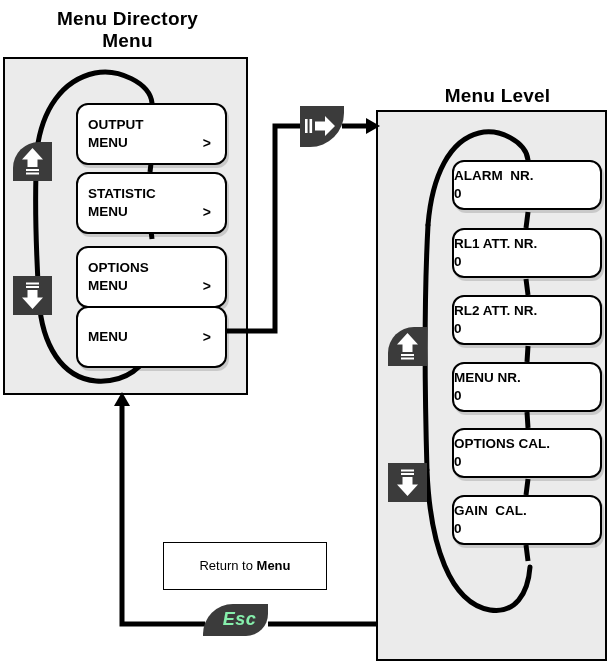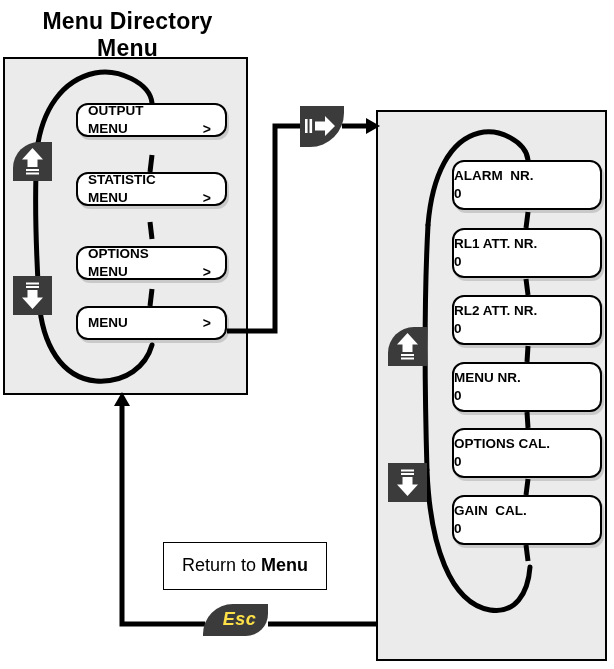--- a/index.html
+++ b/index.html
@@ -15,21 +15,21 @@
     width: 614px;
     height: 669px;
     background: #ffffff;
     overflow: hidden;
   }
 
   
   .panel-title {
     position: absolute;
     font-weight: bold;
-    font-size: 23px;
+    font-size: 19px;
     color: #000;
     text-align: center;
     line-height: 1.18;
     letter-spacing: 0.2px;
   }
   #title-menu-directory { left: 20px; top: 8px; width: 215px; }
   #title-menu-level     { left: 390px; top: 85px; width: 215px; }
 
   
   .panel {
@@ -56,21 +56,21 @@
   }
   .menu-box .line {
     font-weight: bold;
     font-size: 13.5px;
     color: #000;
     white-space: pre;
     line-height: 1.35;
   }
 
   
-  .dir-box { width: 151px; height: 34px; left: 76px; padding: 0 10px; }
+  .dir-box { width: 151px; height: 62px; left: 76px; padding: 0 10px; }
   .dir-box .row {
     display: flex;
     align-items: center;
     justify-content: space-between;
   }
   .dir-box .chev {
     font-weight: bold;
     font-size: 14px;
     color: #000;
     padding-right: 4px;
@@ -99,42 +99,42 @@
     width: 65px; height: 32px;
     background: #3b3b3b;
     border-top-left-radius: 30px;
     border-bottom-right-radius: 22px;
     z-index: 12;
     display: flex;
     align-items: center;
     justify-content: center;
   }
   #esc-key .esc-text {
-    color: #fde047;
+    color: #86efac;
     font-weight: bold;
     font-style: italic;
     font-size: 18px;
     letter-spacing: 0.5px;
     transform: translate(4px,-1px);
   }
 
   
   #return-note {
     position: absolute;
     left: 163px; top: 542px;
     width: 164px; height: 48px;
     background: #ffffff;
     border: 1.5px solid #000;
     box-sizing: border-box;
     display: flex;
     flex-direction: column;
     justify-content: center;
     align-items: center;
     z-index: 11;
-    font-size: 18px;
+    font-size: 13px;
     color: #000;
     line-height: 1.3;
   }
   #return-note b { font-weight: bold; }
 
   
   .overlay {
     position: absolute;
     left: 0; top: 0;
     width: 614px; height: 669px;
@@ -146,20 +146,21 @@
 </head>
 <body>
 
 <div id="canvas">
 
   <div class="panel-title" id="title-menu-directory">
     <div>Menu Directory</div>
     <div>Menu</div>
   </div>
 
+  <div class="panel-title" id="title-menu-level">Menu Level</div>
 
   <div class="panel" id="panel-left"></div>
   <div class="panel" id="panel-right"></div>
 
   <svg class="overlay" id="svg-under" viewBox="0 0 614 669">
 
     <path d="M 152 103 C 150 83, 118 68, 95 73 C 62 80, 42 110, 37 150" fill="none" stroke="#000" stroke-width="5" stroke-linecap="round"></path>
 
     <path d="M 37 150 C 34 200, 36 250, 39 300" fill="none" stroke="#000" stroke-width="5" stroke-linecap="round"></path>
 

